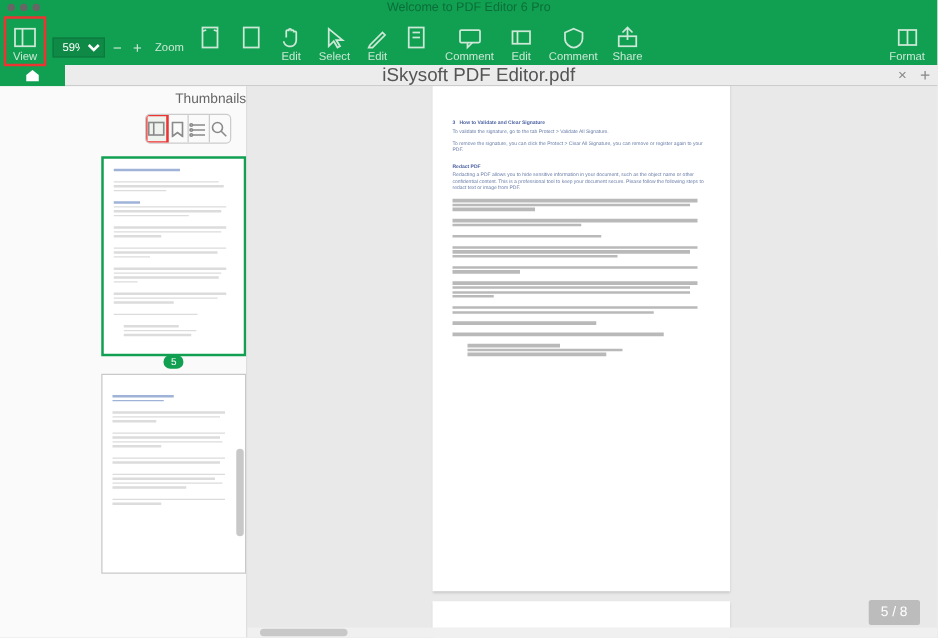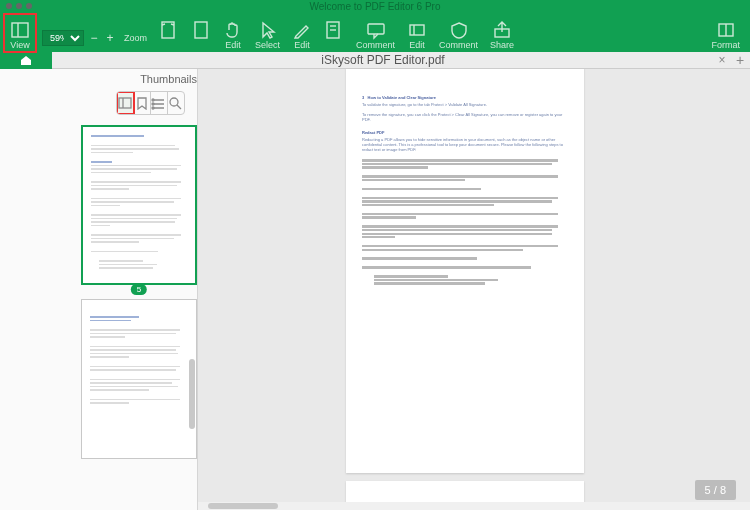--- a/index.html
+++ b/index.html
@@ -12,21 +12,21 @@
 .tool.sel { outline:2px solid #e33; outline-offset:-1px; }
 .tool svg { width:20px; height:20px; fill:none; stroke:#cde8d7; stroke-width:1.4; }
 .zoom-group { display:flex; align-items:center; gap:4px; padding:0 6px 6px; }
 .zoom-select { background:#0e8a46; border:1px solid #0c7a3e; color:#fff; font-size:9px; padding:1px 3px; width:42px; }
 .zoom-btn { color:#cde8d7; font-size:12px; width:12px; text-align:center; }
 .zoom-label { font-size:9px; color:#cde8d7; margin-left:4px; }
 .spacer { flex:1; }
 .subbar { height:17px; background:#ececec; display:flex; align-items:center; border-bottom:1px solid #ccc; }
 .home-tab { width:52px; height:17px; background:#11a052; display:flex; align-items:center; justify-content:center; }
 .home-tab svg { width:14px; height:12px; fill:#fff; }
-.doc-title { flex:1; text-align:center; font-size:12px; color:#555; }
+.doc-title { flex:1; text-align:center; font-size:15px; color:#555; }
 .close-x { width:16px; font-size:12px; color:#888; text-align:center; }
 .plus { width:20px; font-size:14px; color:#888; text-align:center; }
 .main { display:flex; height:441px; }
 .sidebar { width:198px; background:#fafafa; border-right:1px solid #d5d5d5; display:flex; flex-direction:column;align-items:flex-end; }
 .side-title { font-size:11px; color:#666; padding:4px 0 4px 70px; }
 .side-tabs { display:flex; border:1px solid #ccc; border-radius:4px; margin:2px 12px 6px; overflow:hidden; height:24px; }
 .side-tab { flex:1; display:flex; align-items:center; justify-content:center; border-right:1px solid #ccc; }
 .side-tab:last-child { border-right:none; }
 .side-tab.sel { outline:2px solid #e33; outline-offset:-1px; background:#eef3ee; }
 .side-tab svg { width:16px; height:14px; stroke:#8a8a8a; fill:none; stroke-width:1.3; }

